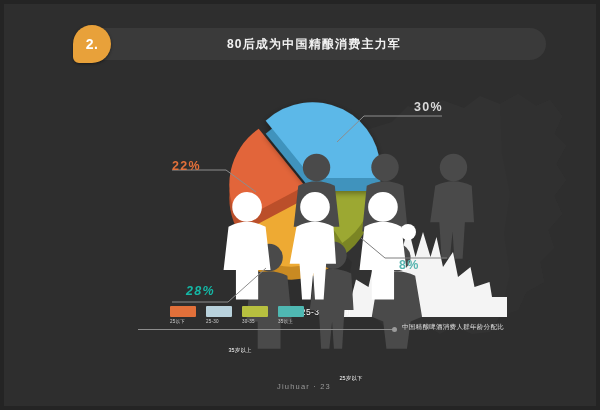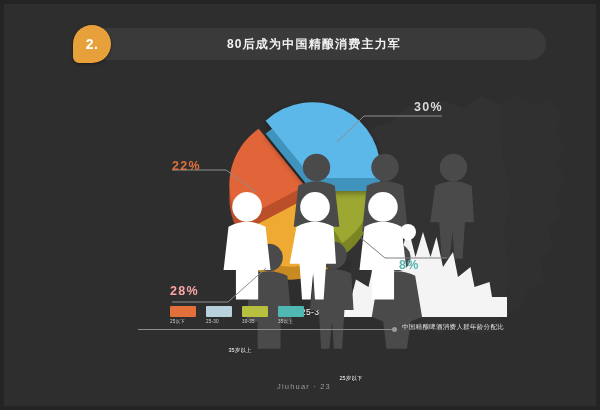--- a/index.html
+++ b/index.html
@@ -125,21 +125,21 @@
   }
   .callout svg { position: absolute; left: 0; top: 0; overflow: visible; }
 
   #callout-30  { left: 330px; top: 80px;  width: 110px; height: 46px; margin-top: 16px; }
   #callout-30 .callout-val { left: 80px; top: 0px; color: #d9d9d9; }
   #callout-20  { left: 355px; top: 232px; width: 90px; height: 42px; }
   #callout-20 .callout-val { left: 40px; top: 22px; color: #57b5b0; }
   #callout-22  { left: 168px; top: 144px; width: 90px; height: 46px; }
   #callout-22 .callout-val { left: 0px; top: 0px; color: #e2703a; margin-top: 11px; }
   #callout-28  { left: 166px; top: 262px; width: 98px; height: 40px; }
-  #callout-28 .callout-val { left: 0px; top: 18px; color: #fca5a5; }
+  #callout-28 .callout-val { left: 16px; top: 18px; color: #14b8a6; font-style: italic; }
 
   
   #legend {
     position: absolute;
     left: 166px;
     top: 302px;
     width: 140px;
     height: 26px;
   }
   .legend-item {

